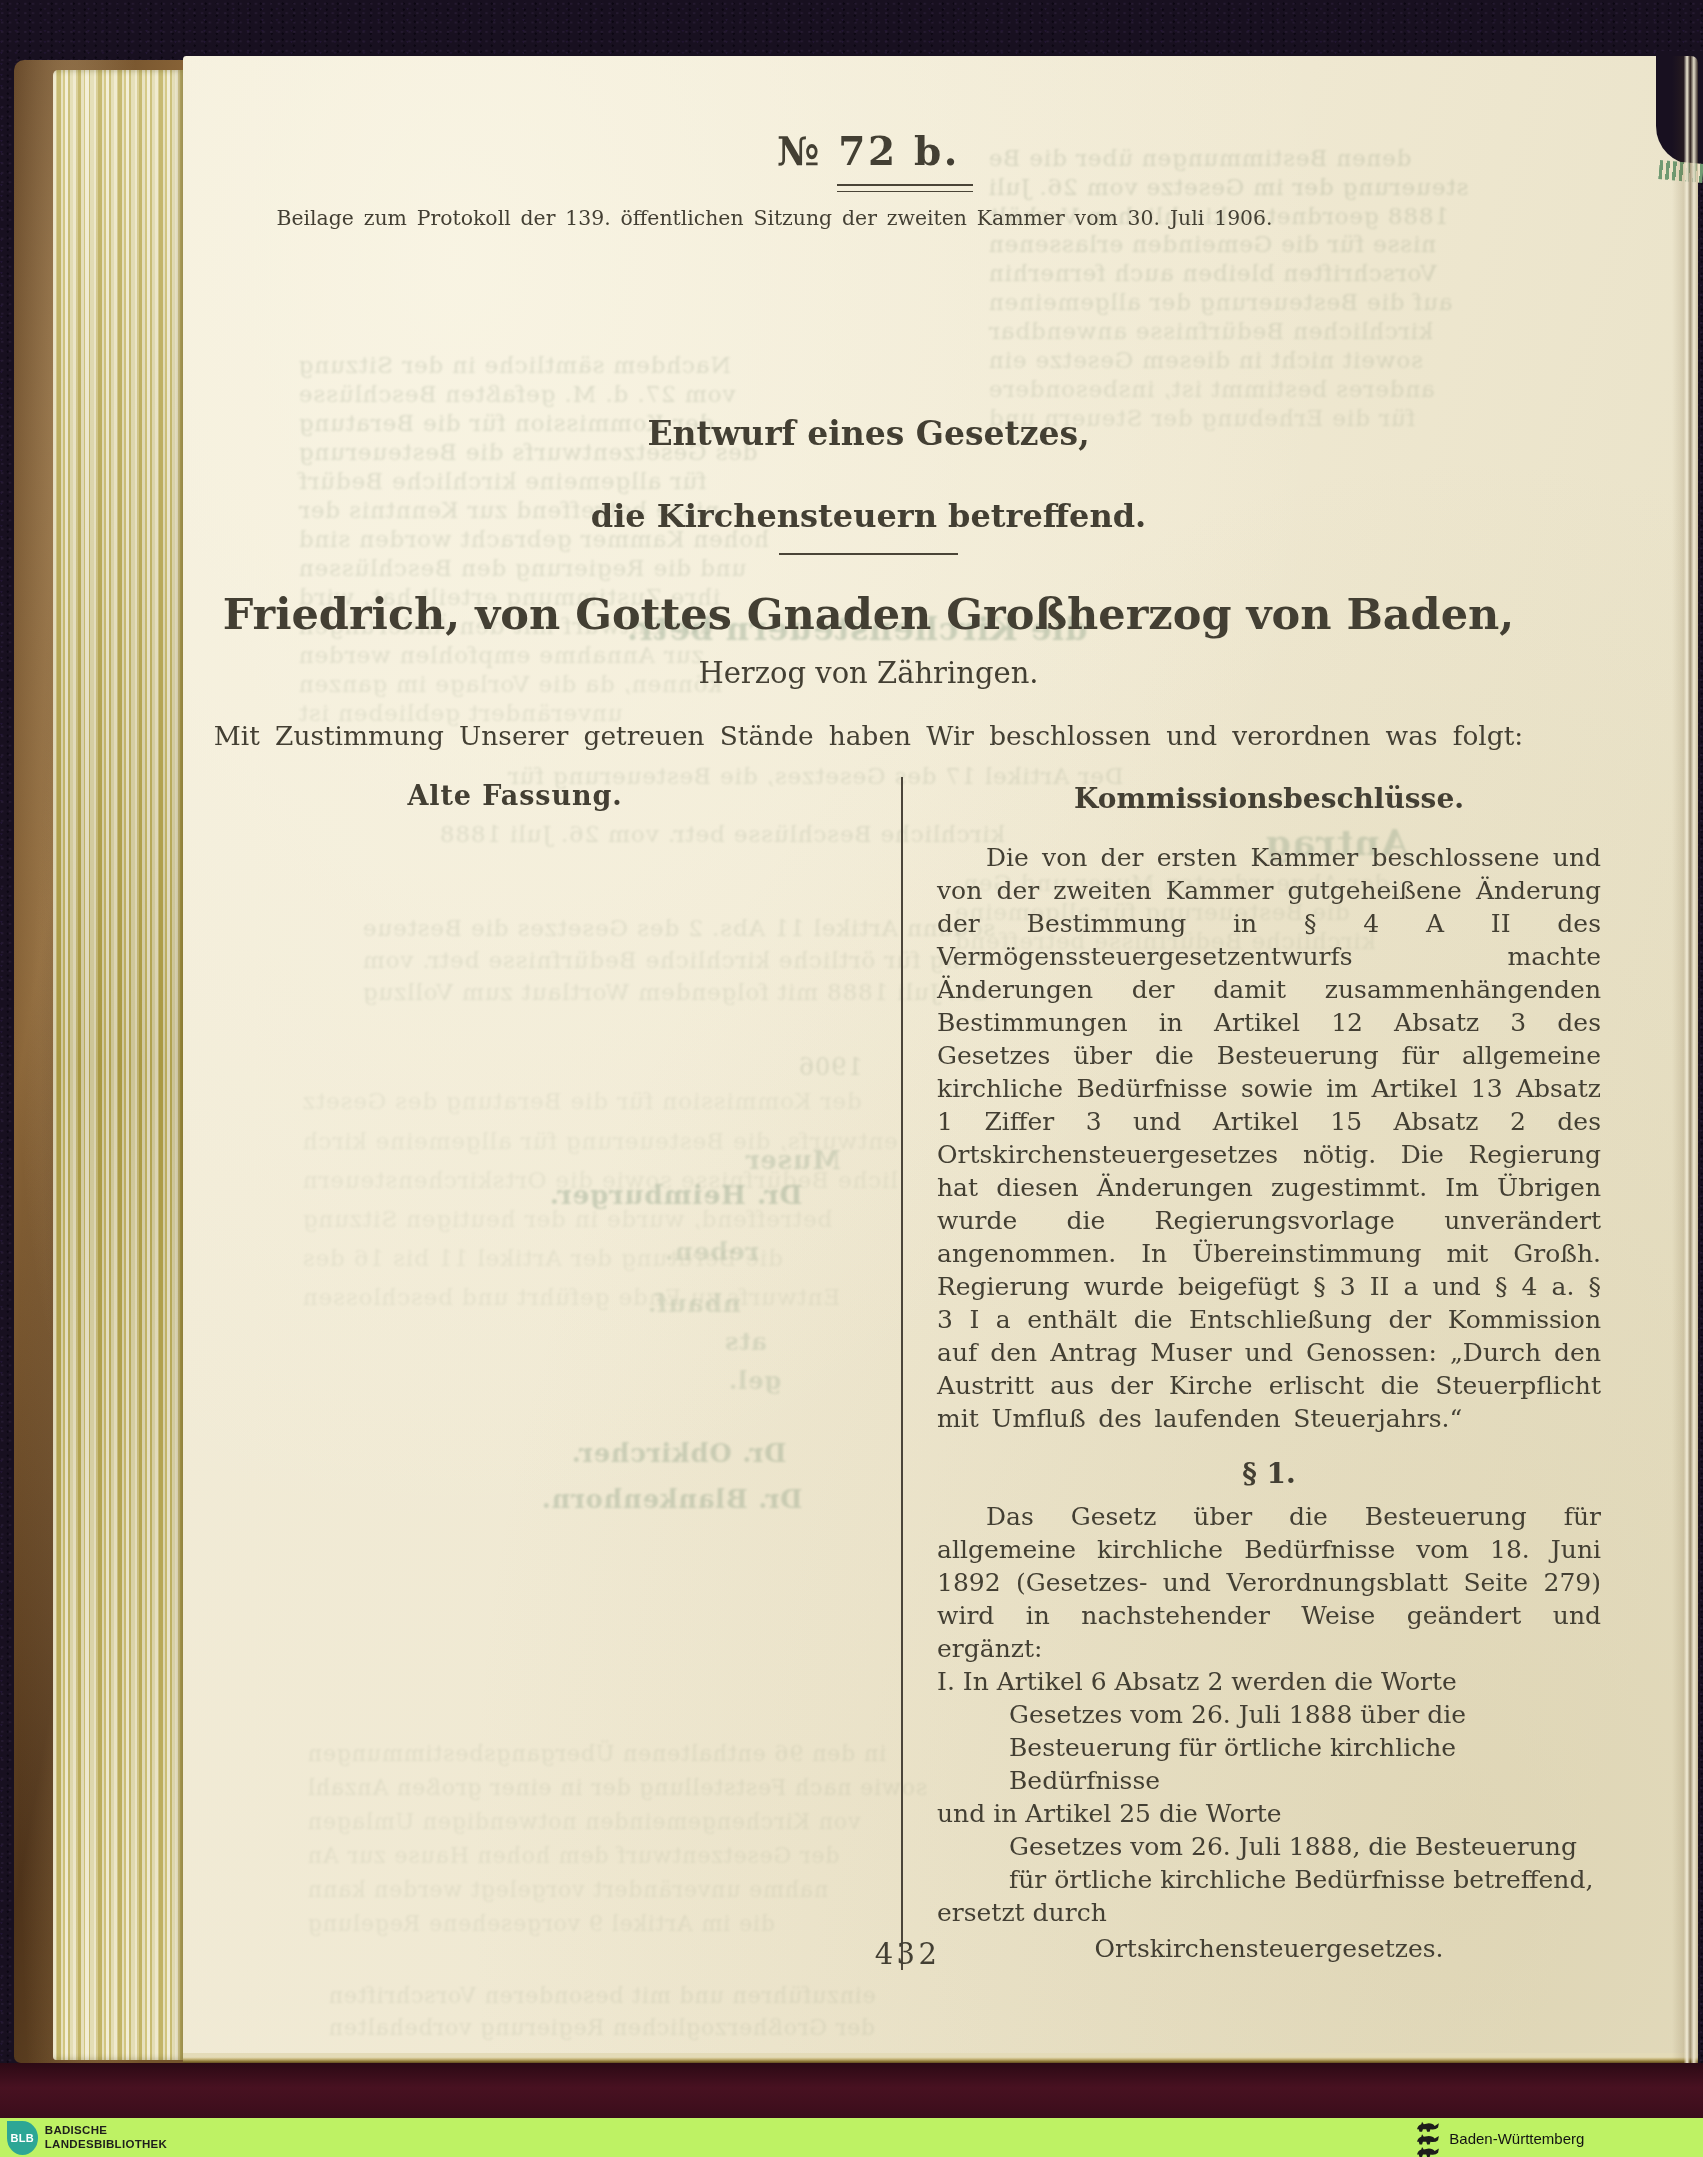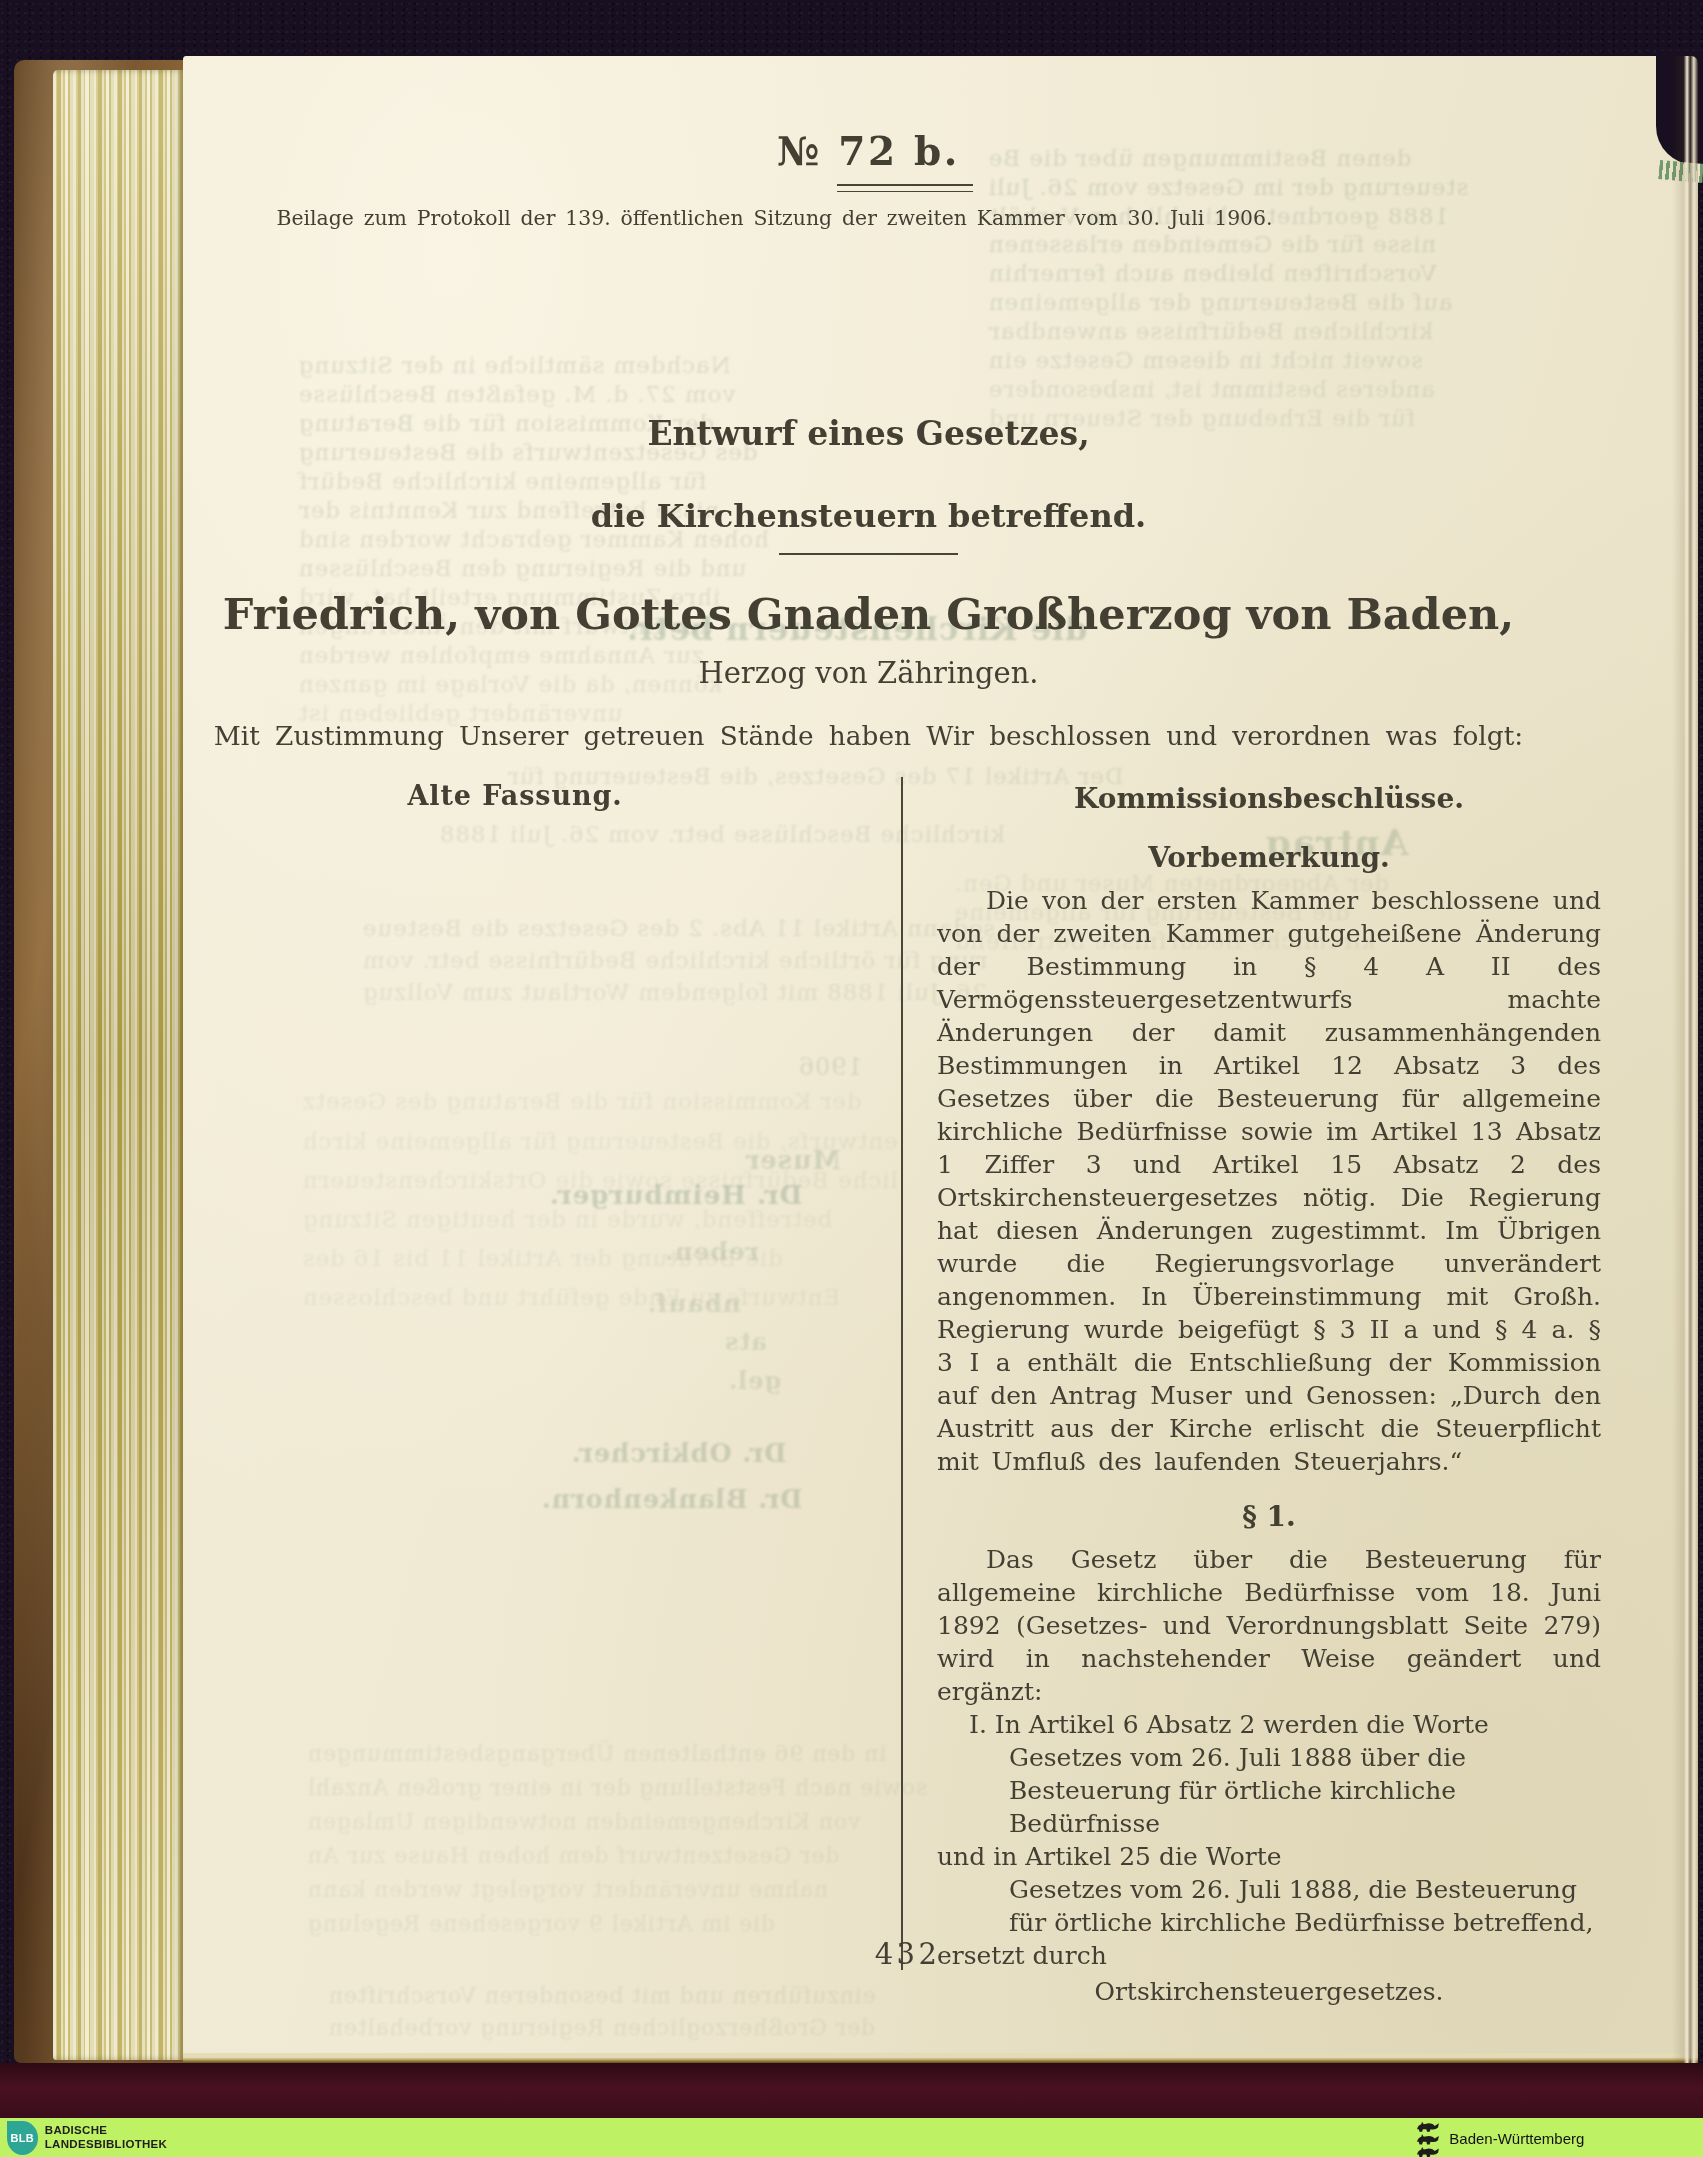--- a/index.html
+++ b/index.html
@@ -92,21 +92,21 @@
 
   .left-col{position:absolute;left:51px;top:724px;width:562px;text-align:center;}
   .left-col .col-header{font-size:27px;font-weight:bold;letter-spacing:0.9px;}
   .divider{position:absolute;left:718px;top:721px;width:1.7px;height:1193px;background:#4b453a;}
 
   .right-col{position:absolute;left:754px;top:726px;width:664px;font-size:25px;line-height:33px;}
   .right-col .col-header{text-align:center;font-size:28px;font-weight:bold;margin-bottom:25.6px;}
   .right-col h3{text-align:center;font-size:28px;margin:0 0 10.2px 0;font-weight:bold;}
   .right-col h4{text-align:center;font-size:28px;margin:22px 0 10.2px 0;font-weight:bold;}
   .right-col p{margin:0;text-align:justify;word-spacing:4.7px;text-indent:49px;}
-  .rc-item{margin-left:32px;}
+  .rc-item{}
   .rc-quote{margin-left:72px;margin-right:6.8px;}
   .rc-flush{margin-left:0;}
   .rc-center{text-align:center;margin:3.4px 0;}
 
   #page-num{position:absolute;left:60px;top:1881px;width:1329px;text-align:center;
     font-size:29px;letter-spacing:3.4px;}
 
   
   .footer{
     position:absolute;left:0;top:2118px;width:1704px;height:40px;
@@ -207,21 +207,20 @@
     <div class="cline" id="preamble">Mit Zustimmung Unserer getreuen Stände haben Wir beschlossen und verordnen was folgt:</div>
 
     <div class="left-col">
       <div class="col-header">Alte Fassung.</div>
     </div>
 
     <div class="divider"></div>
 
     <div class="right-col">
       <div class="col-header">Kommissionsbeschlüsse.</div>
-      <h3>Vorbemerkung.</h3>
       <p>Die von der ersten Kammer beschlossene und von der zweiten Kammer gutgeheißene Änderung der Bestimmung in § 4 A II des Vermögenssteuergesetzentwurfs machte Änderungen der damit zusammenhängenden Bestimmungen in Artikel 12 Absatz 3 des Gesetzes über die Besteuerung für allgemeine kirchliche Bedürfnisse sowie im Artikel 13 Absatz 1 Ziffer 3 und Artikel 15 Absatz 2 des Ortskirchensteuergesetzes nötig. Die Regierung hat diesen Änderungen zugestimmt. Im Übrigen wurde die Regierungsvorlage unverändert angenommen. In Übereinstimmung mit Großh. Regierung wurde beigefügt § 3 II a und § 4 a. § 3 I a enthält die Entschließung der Kommission auf den Antrag Muser und Genossen: „Durch den Austritt aus der Kirche erlischt die Steuerpflicht mit Umfluß des laufenden Steuerjahrs.“</p>
       <h4>§ 1.</h4>
       <p>Das Gesetz über die Besteuerung für allgemeine kirchliche Bedürfnisse vom 18. Juni 1892 (Gesetzes- und Verordnungsblatt Seite 279) wird in nachstehender Weise geändert und ergänzt:</p>
       <div class="rc-item">I. In Artikel 6 Absatz 2 werden die Worte</div>
       <div class="rc-quote">Gesetzes vom 26. Juli 1888 über die Besteuerung für örtliche kirchliche Bedürfnisse</div>
       <div class="rc-flush">und in Artikel 25 die Worte</div>
       <div class="rc-quote">Gesetzes vom 26. Juli 1888, die Besteuerung für örtliche kirchliche Bedürfnisse betreffend,</div>
       <div class="rc-flush">ersetzt durch</div>
       <div class="rc-center">Ortskirchensteuergesetzes.</div>
     </div>

